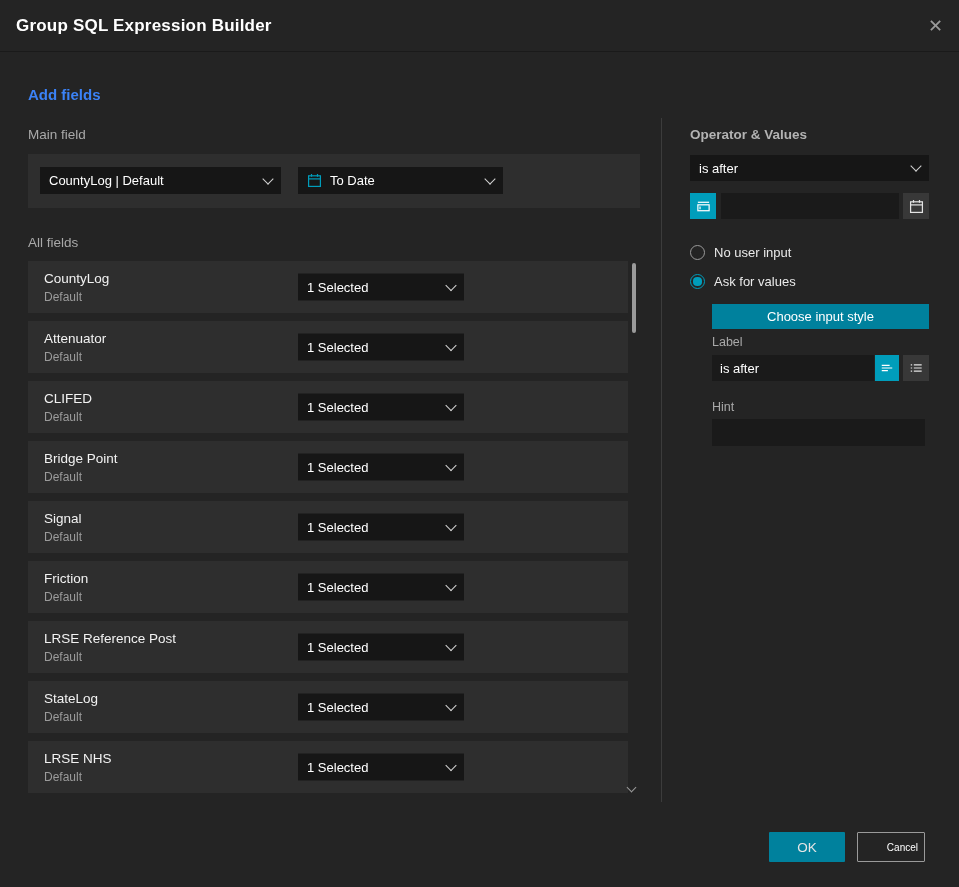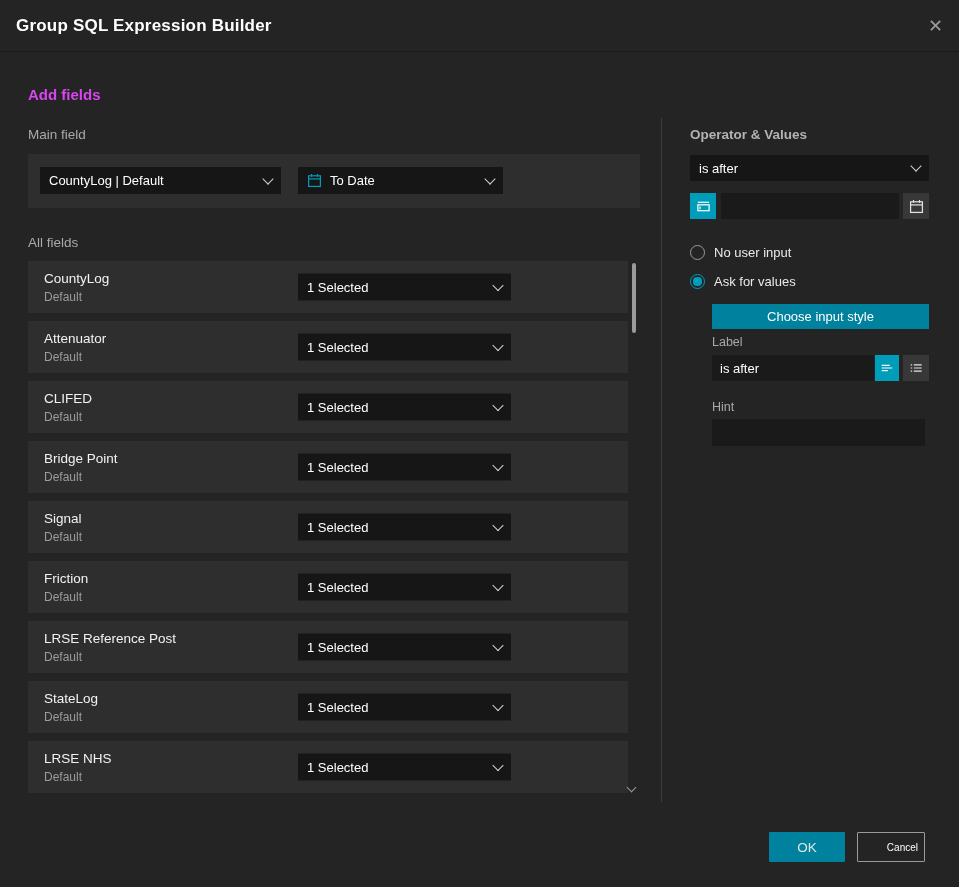--- a/index.html
+++ b/index.html
@@ -36,42 +36,42 @@
     font-family:"Liberation Sans", sans-serif;
   }
   .icon-btn {
     position:absolute; box-sizing:border-box; border:none; cursor:pointer;
     display:flex; align-items:center; justify-content:center; padding:0;
   }
   .teal { background:var(--accent-bright,#009dbb); color:#ffffff; }
   .gray { background:#383838; color:#e3e3e3; }
 
   
-  .add-fields { position:absolute; left:28px; top:86px; font-size:15px; font-weight:bold; color:#d946ef; }
+  .add-fields { position:absolute; left:28px; top:86px; font-size:15px; font-weight:bold; color:#3b82f6; }
   .main-field-label { left:28px; top:127px; }
   .main-row {
     position:absolute; left:28px; top:154px; width:612px; height:54px;
     background:#2e2e2e;
   }
   .main-sel-1 { position:absolute; left:12px; top:13px; width:241px; }
   .main-sel-2 { position:absolute; left:270px; top:13px; width:205px; }
   .cal-teal { color:var(--accent-bright,#009dbb); display:flex; flex:none; }
 
   .all-fields-label { left:28px; top:235px; }
   .list {
     position:absolute; left:28px; top:261px; width:600px;
     display:flex; flex-direction:column; gap:8px;
   }
   .row {
     position:relative; height:52px; background:#2e2e2e;
     display:flex; align-items:center; padding-left:16px; box-sizing:border-box;
   }
   .row-name { font-size:13.5px; color:#f2f2f2; }
   .row-sub { font-size:12px; color:#9b9b9b; margin-top:4px; }
-  .row-sel { position:absolute; left:270px; top:50%; transform:translateY(-50%); width:213px; }
+  .row-sel { position:absolute; left:270px; top:50%; transform:translateY(-50%); width:166px; }
 
   .scroll-thumb {
     position:absolute; left:632px; top:263px; width:4px; height:70px;
     background:#9a9a9a; border-radius:2px; cursor:pointer;
   }
   .scroll-down {
     position:absolute; left:628px; top:784px; width:8px; height:8px; cursor:pointer;
   }
   .scroll-down::before {
     content:""; position:absolute; left:0; top:0; width:6px; height:6px;

